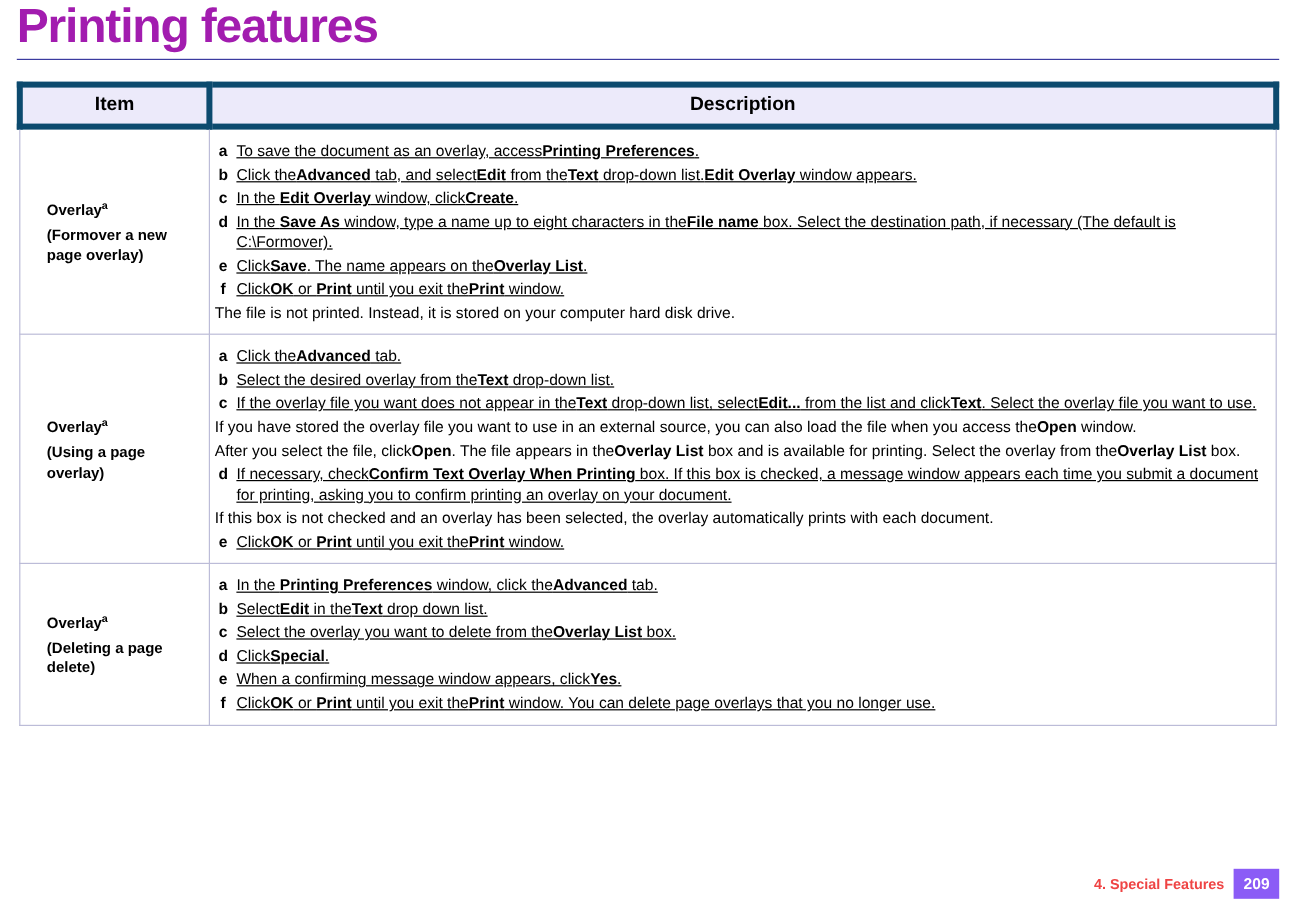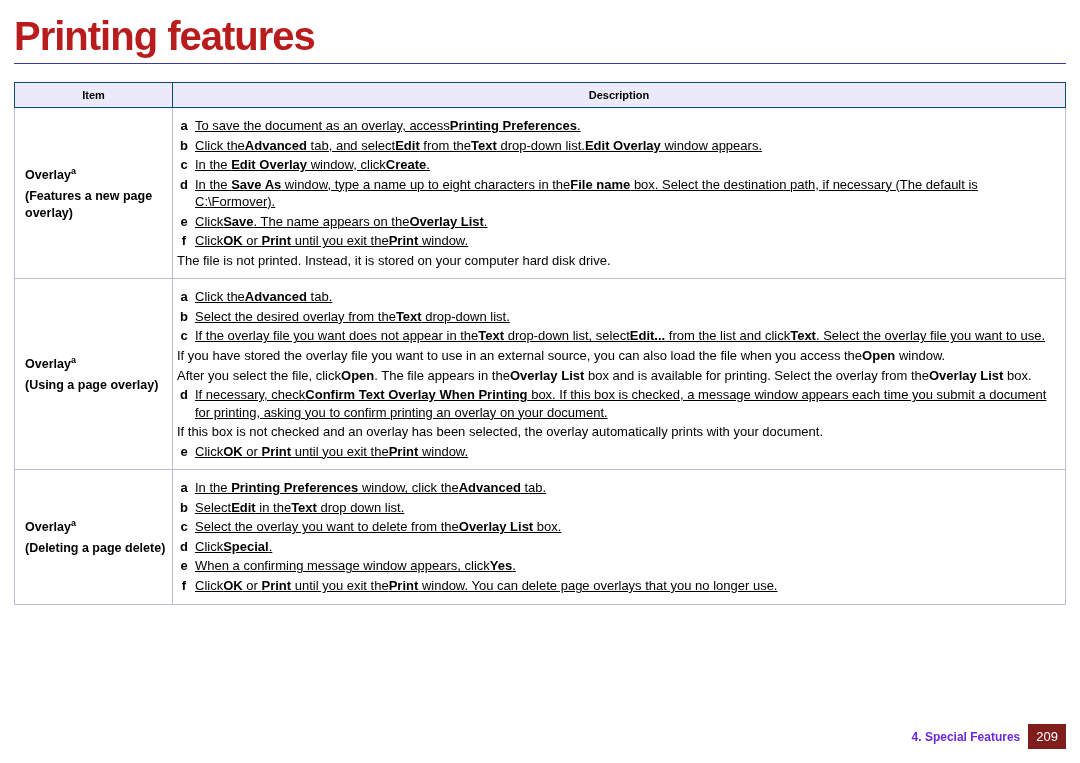--- a/index.html
+++ b/index.html
@@ -9,56 +9,56 @@
     color: #000;
     background: #fff;
     width: 1080px;
     height: 763px;
     position: relative;
   }
   .page-title {
     font-family: "Segoe UI", Arial, sans-serif;
     font-size: 40px;
     font-weight: bold;
-    color: #b91c1c;
-    padding: 14px 0 4px 14px;
+    color: #a21caf;
+    padding: 0 0 4px 14px;
     letter-spacing: -1px;
   }
   .title-rule {
     height: 1px;
     background: #3b3b9f;
     margin: 0 14px 18px 14px;
   }
   .content-table {
     border-collapse: collapse;
     width: calc(100% - 28px);
     margin: 0 14px;
     table-layout: fixed;
   }
   .col-item { width: 158px; }
   .content-table th {
     background: #eceafa;
     font-weight: bold;
-    font-size: 11px;
+    font-size: 16px;
     padding: 6px 8px;
-    border: 1px solid #0c4a6e;
+    border: 5px solid #0c4a6e;
     text-align: center;
   }
   .content-table td {
     border: 1px solid #bcbcd8;
     border-top: 1px solid #bcbcd8;
     padding: 8px 6px 8px 6px;
     vertical-align: middle;
     font-size: 13px;
     line-height: 1.35;
   }
   .content-table td.item-cell {
     font-size: 12.5px;
     font-weight: bold;
-    padding-left: 10px;
+    padding-left: 22px;
     padding-right: 6px;
   }
   .content-table td.item-cell .superscript { font-size: 9px; vertical-align: super; font-weight: bold; }
   .content-table td.item-cell .sub { font-weight: bold; display: block; margin-top: 4px; }
   .content-table td.desc-cell { padding-left: 4px; }
   .step-list { list-style: none; }
   .step-list li {
     display: flex;
     padding: 1px 0;
   }
@@ -76,28 +76,28 @@
   .b { font-weight: bold; }
   .footer {
     position: absolute;
     bottom: 14px;
     right: 14px;
     display: flex;
     align-items: center;
     gap: 8px;
   }
   .footer-text {
-    color: #6d28d9;
+    color: #ef4444;
     font-weight: bold;
     font-size: 12px;
   }
   .footer-page {
-    background: #7f1d1d;
+    background: #8b5cf6;
     color: #fff;
-    font-weight: normal;
+    font-weight: bold;
     font-size: 13px;
     padding: 5px 8px;
   }
 </style>
 </head>
 <body>
 
 <h1 class="page-title">Printing features</h1>
 <div class="title-rule"></div>
 
@@ -107,21 +107,21 @@
       <col>
     </colgroup>
   <thead>
     <tr>
       <th>Item</th>
       <th>Description</th>
     </tr>
   </thead>
   <tbody id="table-body">
       <tr>
-        <td class="item-cell"><span>Overlay</span><span class="superscript">a</span><span class="sub">(Features a new page overlay)</span></td>
+        <td class="item-cell"><span>Overlay</span><span class="superscript">a</span><span class="sub">(Formover a new page overlay)</span></td>
         <td class="desc-cell">
           <ol class="step-list">
             <li>
               <span class="marker">a</span>
               <span class="text">To save the document as an overlay, access<span class="b">Printing Preferences</span>.</span>
             </li>
             <li>
               <span class="marker">b</span>
               <span class="text">Click the<span class="b">Advanced</span> tab, and select<span class="b">Edit</span> from the<span class="b">Text</span> drop-down list.<span class="b">Edit Overlay</span> window appears.</span>
             </li>
@@ -167,21 +167,21 @@
               <span class="indent">If you have stored the overlay file you want to use in an external source, you can also load the file when you access the<span class="b">Open</span> window.</span>
             </li>
             <li>
               <span class="indent">After you select the file, click<span class="b">Open</span>. The file appears in the<span class="b">Overlay List</span> box and is available for printing. Select the overlay from the<span class="b">Overlay List</span> box.</span>
             </li>
             <li>
               <span class="marker">d</span>
               <span class="text">If necessary, check<span class="b">Confirm Text Overlay When Printing</span> box. If this box is checked, a message window appears each time you submit a document for printing, asking you to confirm printing an overlay on your document.</span>
             </li>
             <li>
-              <span class="indent">If this box is not checked and an overlay has been selected, the overlay automatically prints with your document.</span>
+              <span class="indent">If this box is not checked and an overlay has been selected, the overlay automatically prints with each document.</span>
             </li>
             <li>
               <span class="marker">e</span>
               <span class="text">Click<span class="b">OK</span> or <span class="b">Print</span> until you exit the<span class="b">Print</span> window.</span>
             </li>
           </ol>
         </td>
       </tr>
       <tr>
         <td class="item-cell"><span>Overlay</span><span class="superscript">a</span><span class="sub">(Deleting a page delete)</span></td>

